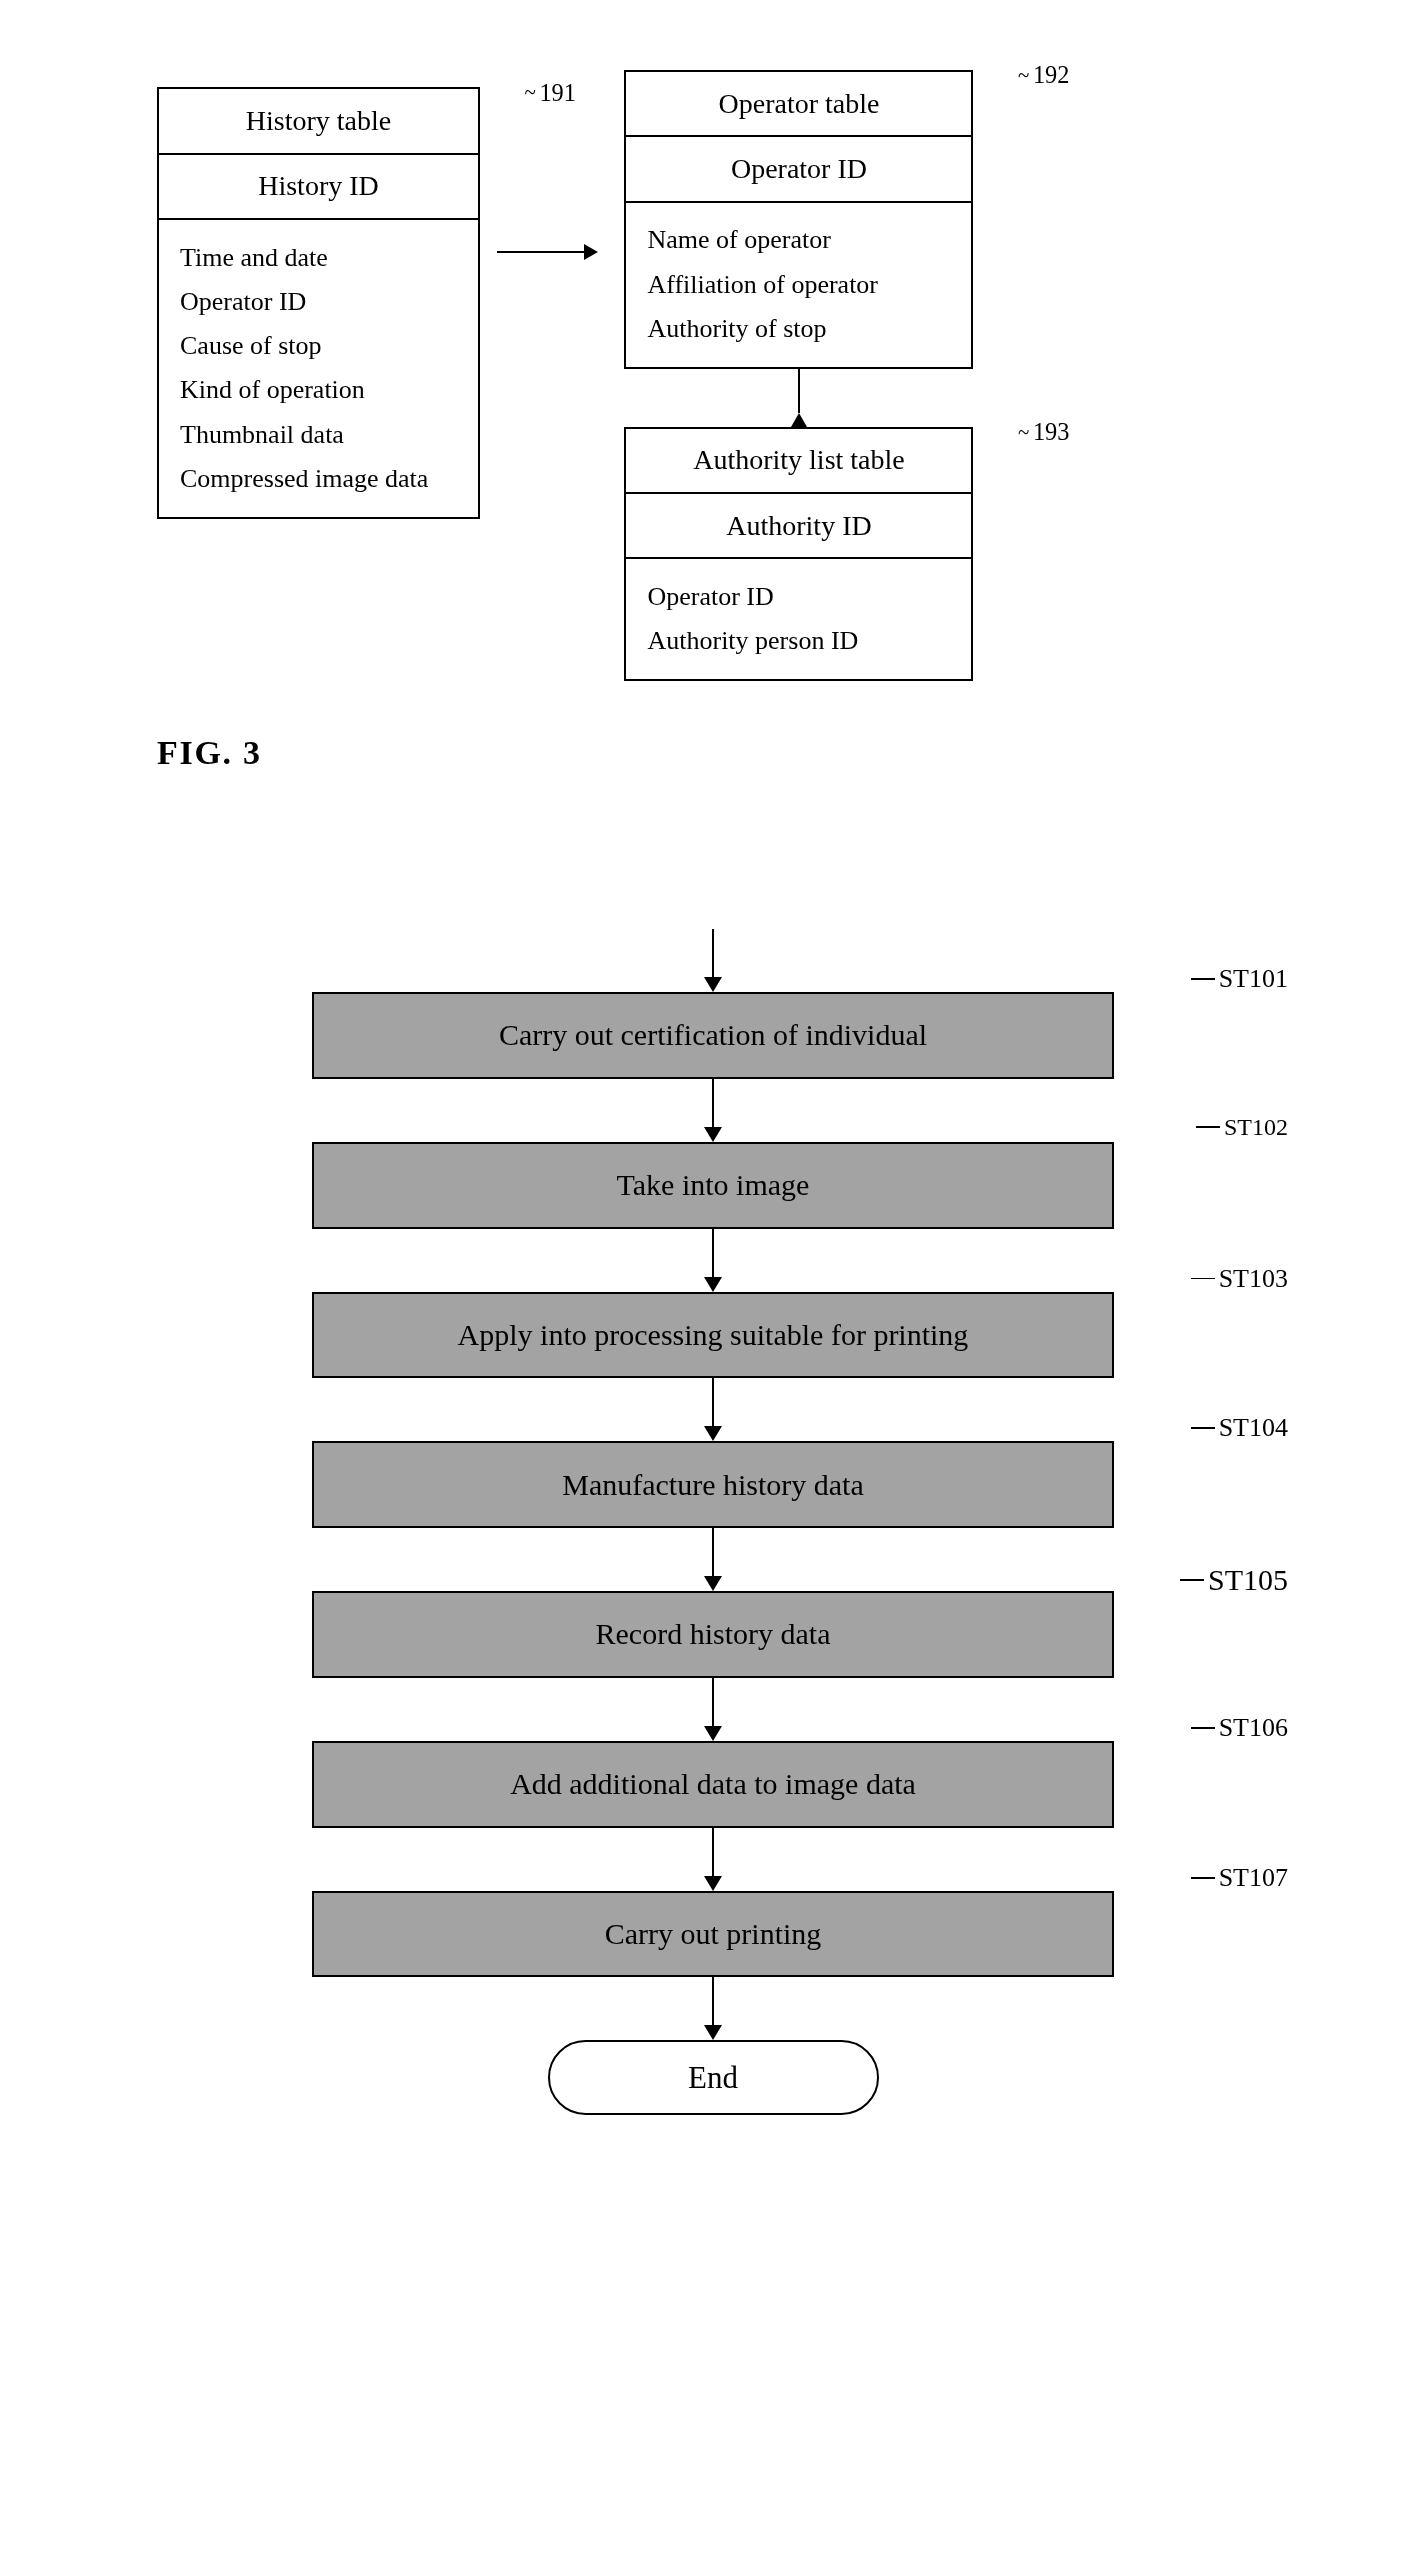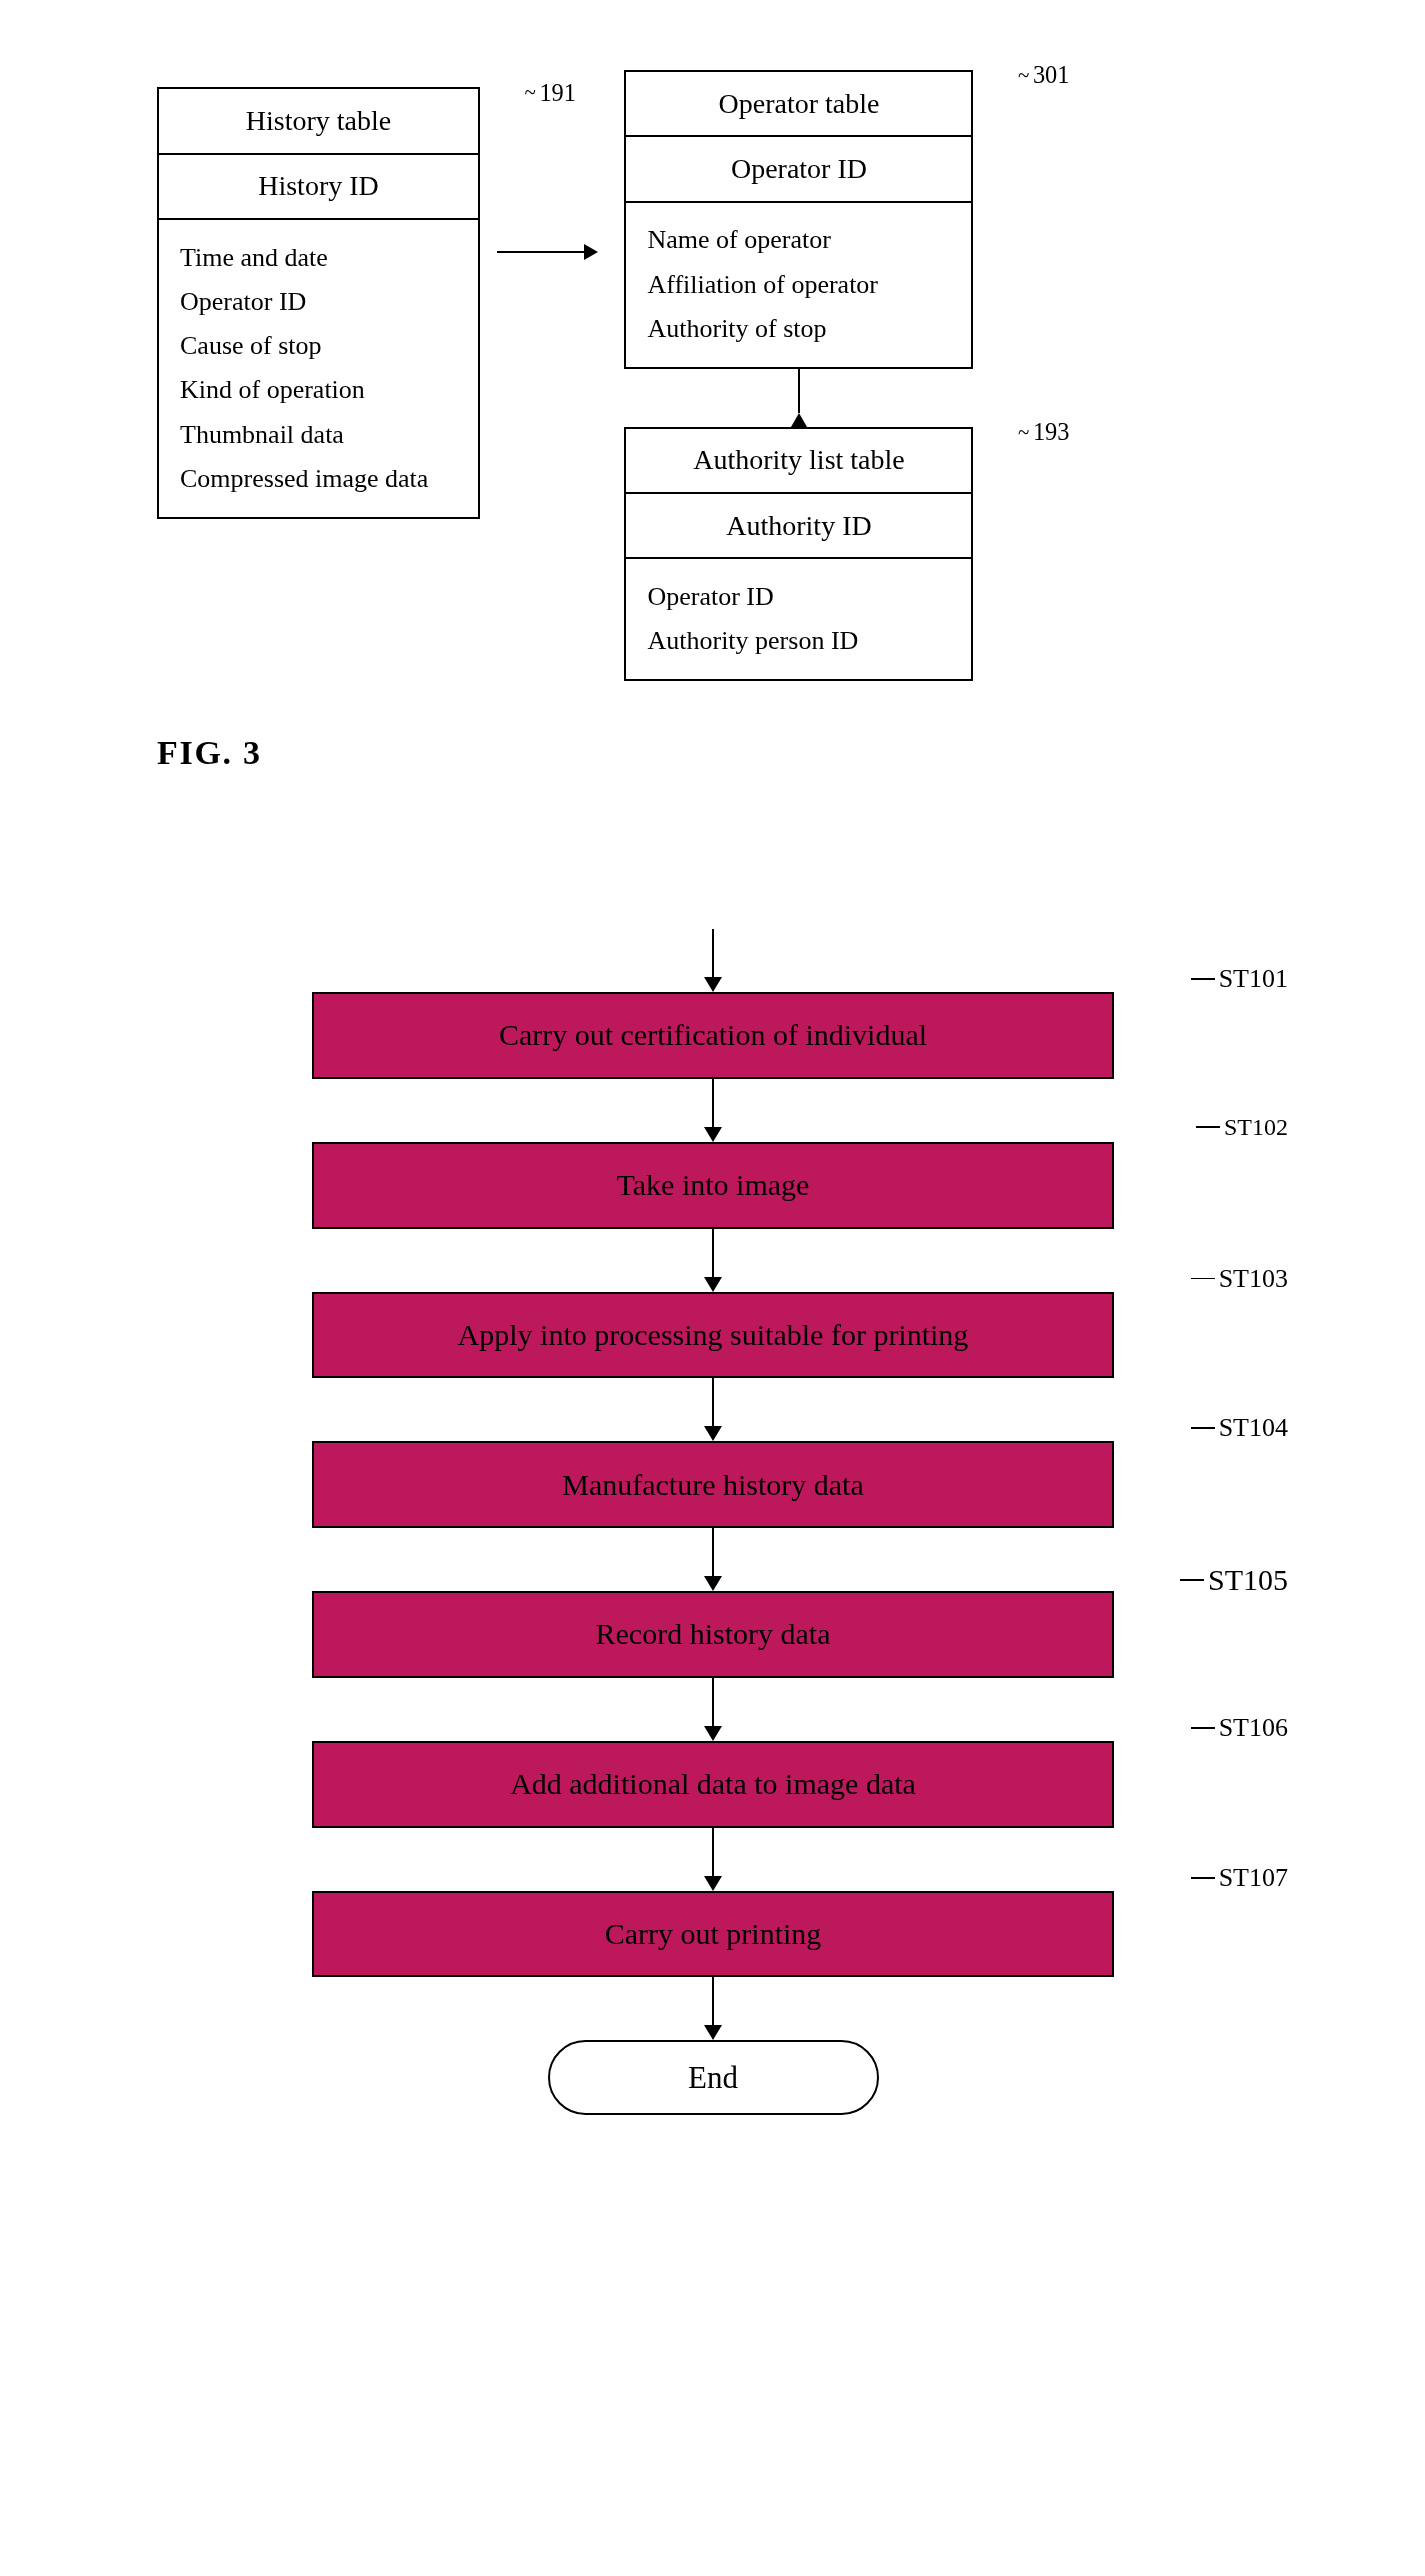--- a/index.html
+++ b/index.html
@@ -77,21 +77,21 @@
       min-width: 331px;
       background: #fff;
     }
 
     .fc-rect {
       border: 2.2px solid #000;
       padding: 24.4px 35px;
       font-size: 30px;
       text-align: center;
       width: 802px;
-      background: #be185d;
+      background: #a3a3a3;
       position: relative;
     }
 
     .fc-arrow {
       display: flex;
       flex-direction: column;
       align-items: center;
       flex-shrink: 0;
     }
 
@@ -157,21 +157,21 @@
             <div class="db-table-header">Operator table</div>
             <div class="db-table-id">Operator ID</div>
             <div class="db-table-body">
               Name of operator<br>
               Affiliation of operator<br>
               Authority of stop
             </div>
           </div>
           <div style="position: absolute; top: -8.7px; right: -96px; font-size: 24.4px; display: flex; align-items: center; gap: 3.5px;">
             <span style="font-size: 21px;">~</span>
-              <span>301</span>
+              <span>192</span>
           </div>
         </div>
 
         <div style="display: flex; flex-direction: column; align-items: center; margin: 0;">
           <div style="width: 2.2px; height: 44px; background: #000;"></div>
           <div style="width: 0; height: 0; border-left: 8.7px solid transparent; border-right: 8.7px solid transparent; border-bottom: 14px solid #000;"></div>
         </div>
 
         <div style="position: relative;">
           <div class="db-table" style="min-width: 349px;">

